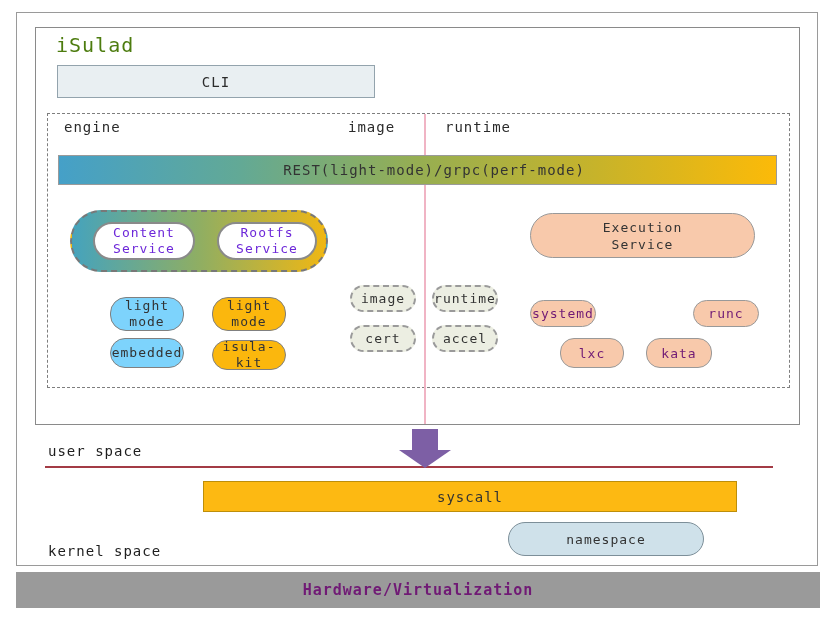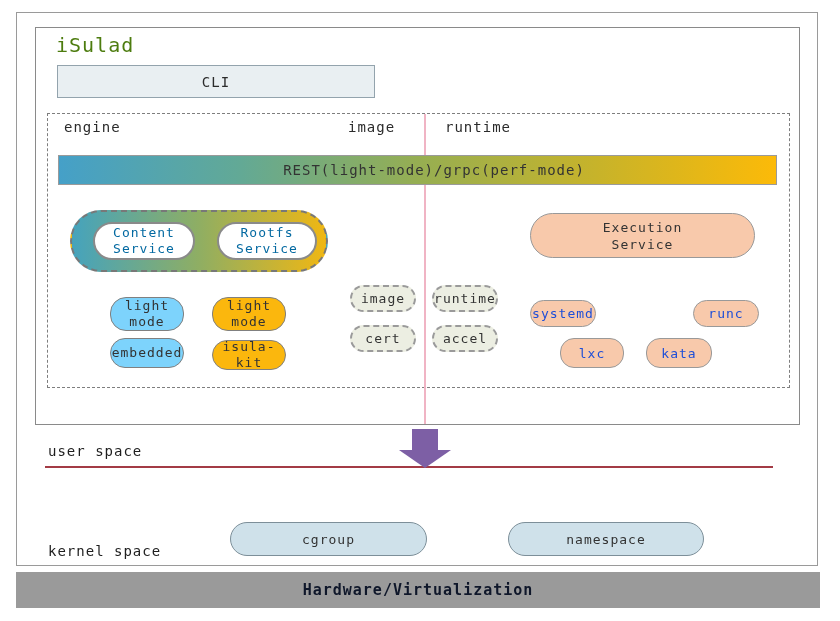--- a/index.html
+++ b/index.html
@@ -7,21 +7,21 @@
     position:relative;width:840px;height:621px;background:#fff;overflow:hidden;
     font-family:"DejaVu Sans Mono","Liberation Mono",monospace;color:#2b2b2b;
   }
   .abs{position:absolute;box-sizing:border-box;}
   .center{display:flex;align-items:center;justify-content:center;text-align:center;}
   .pre{white-space:pre-line;}
 
   
   .outer-box{left:16px;top:12px;width:802px;height:554px;border:1px solid #9a9a9a;background:#fff;}
   .footer-bar{left:16px;top:572px;width:804px;height:36px;background:#9a9a9a;}
-  .footer-bar .txt{font-size:15px;font-weight:bold;color:#0f172a;letter-spacing:1px;text-align:center;}
+  .footer-bar .txt{font-size:15px;font-weight:bold;color:#701a75;letter-spacing:1px;text-align:center;}
 
   
   .isulad-box{left:35px;top:27px;width:765px;height:398px;border:1px solid #8a8a8a;background:#fff;}
   .isulad-title{left:56px;top:33px;font-size:20px;letter-spacing:1px;color:#4d7c0f;}
 
   .api-box{height:33px;background:#e9eff2;border:1px solid #93a3ad;font-size:14px;letter-spacing:1px;}
   .cli-box{left:57px;top:65px;width:318px;}
   .cri-box{left:400px;top:65px;width:337px;}
 
   .dashed-box{left:47px;top:113px;width:743px;height:275px;border:1px dashed #7e7e7e;background:#fff;}
@@ -34,21 +34,21 @@
 
   .rest-bar{left:58px;top:155px;width:719px;height:30px;
     background:linear-gradient(to right,#45a0c8 0%,#62a996 25%,#96ae52 50%,#c7b32a 75%,#fcba08 100%);
     border:1px solid #9a9a9a;font-size:14px;letter-spacing:1px;color:#333;padding-left:33px;}
 
   
   .services-capsule{left:70px;top:210px;width:258px;height:62px;border-radius:31px;
     border:2px dashed #787878;
     background:linear-gradient(to right,#45a3bd 0%,#8fae63 50%,#f0b713 100%);}
   .white-pill{background:#fff;border:2px solid #8a8a8a;border-radius:20px;
-    font-size:13px;line-height:16px;letter-spacing:1px;color:#0369a1;}
+    font-size:13px;line-height:16px;letter-spacing:1px;color:#6d28d9;}
   .content-pill{left:93px;top:222px;width:102px;height:38px;}
   .rootfs-pill{left:217px;top:222px;width:100px;height:38px;}
 
   .pill{border-radius:16px;font-size:13px;line-height:16px;letter-spacing:1px;color:#333;}
   .teal{background:#7dd3fc;border:1px solid #808080;}
   .gold{background:#fbb70d;border:1px solid #808080;}
   .p-light{left:110px;top:297px;width:74px;height:34px;}
   .p-perf{left:212px;top:297px;width:74px;height:34px;}
   .p-embedded{left:110px;top:338px;width:74px;height:30px;}
   .p-isulakit{left:212px;top:340px;width:74px;height:30px;}
@@ -59,21 +59,21 @@
   .pp{border-radius:14px;font-size:13px;}
   .pp-image{left:350px;top:285px;width:66px;height:27px;}
   .pp-runtime{left:432px;top:285px;width:66px;height:27px;}
   .pp-cert{left:350px;top:325px;width:66px;height:27px;}
   .pp-accel{left:432px;top:325px;width:66px;height:27px;}
 
   
   .salmon{background:#f8c9ab;border:1px solid #999;}
   .execution-capsule{left:530px;top:213px;width:225px;height:45px;border-radius:30px;
     font-size:13px;line-height:17px;letter-spacing:1px;color:#333;}
-  .rp{border-radius:14px;font-size:13px;letter-spacing:1px;color:#1d4ed8;}
+  .rp{border-radius:14px;font-size:13px;letter-spacing:1px;color:#701a75;}
   .rp-systemd{left:530px;top:300px;width:66px;height:27px;}
   .rp-runc{left:693px;top:300px;width:66px;height:27px;}
   .rp-lxc{left:560px;top:338px;width:64px;height:30px;}
   .rp-kata{left:646px;top:338px;width:66px;height:30px;}
 
   
   .space-label{font-size:14px;letter-spacing:1px;color:#1e1e1e;}
   .lbl-user{left:48px;top:443px;}
   .lbl-kernel{left:48px;top:543px;}
   .red-line{left:45px;top:466px;width:728px;height:2px;background:#a33b45;}
@@ -134,21 +134,21 @@
   <div class="abs center salmon rp rp-systemd">systemd</div>
   <div class="abs center salmon rp rp-runc">runc</div>
   <div class="abs center salmon rp rp-lxc">lxc</div>
   <div class="abs center salmon rp rp-kata">kata</div>
 
   <div class="abs space-label lbl-user">user space</div>
   <div class="abs red-line"></div>
   <div class="abs arrow-shaft"></div>
   <div class="abs arrow-head"></div>
 
-  <div class="abs center kpill k-cgroup">cgroup</div>
+  <div class="abs center syscall-bar">syscall</div>
   <div class="abs center kpill k-namespace">namespace</div>
   <div class="abs space-label lbl-kernel">kernel space</div>
 
   <div class="abs center footer-bar">
     <span class="txt">Hardware/Virtualization</span>
   </div>
 
 </div>
 
 </body></html>

